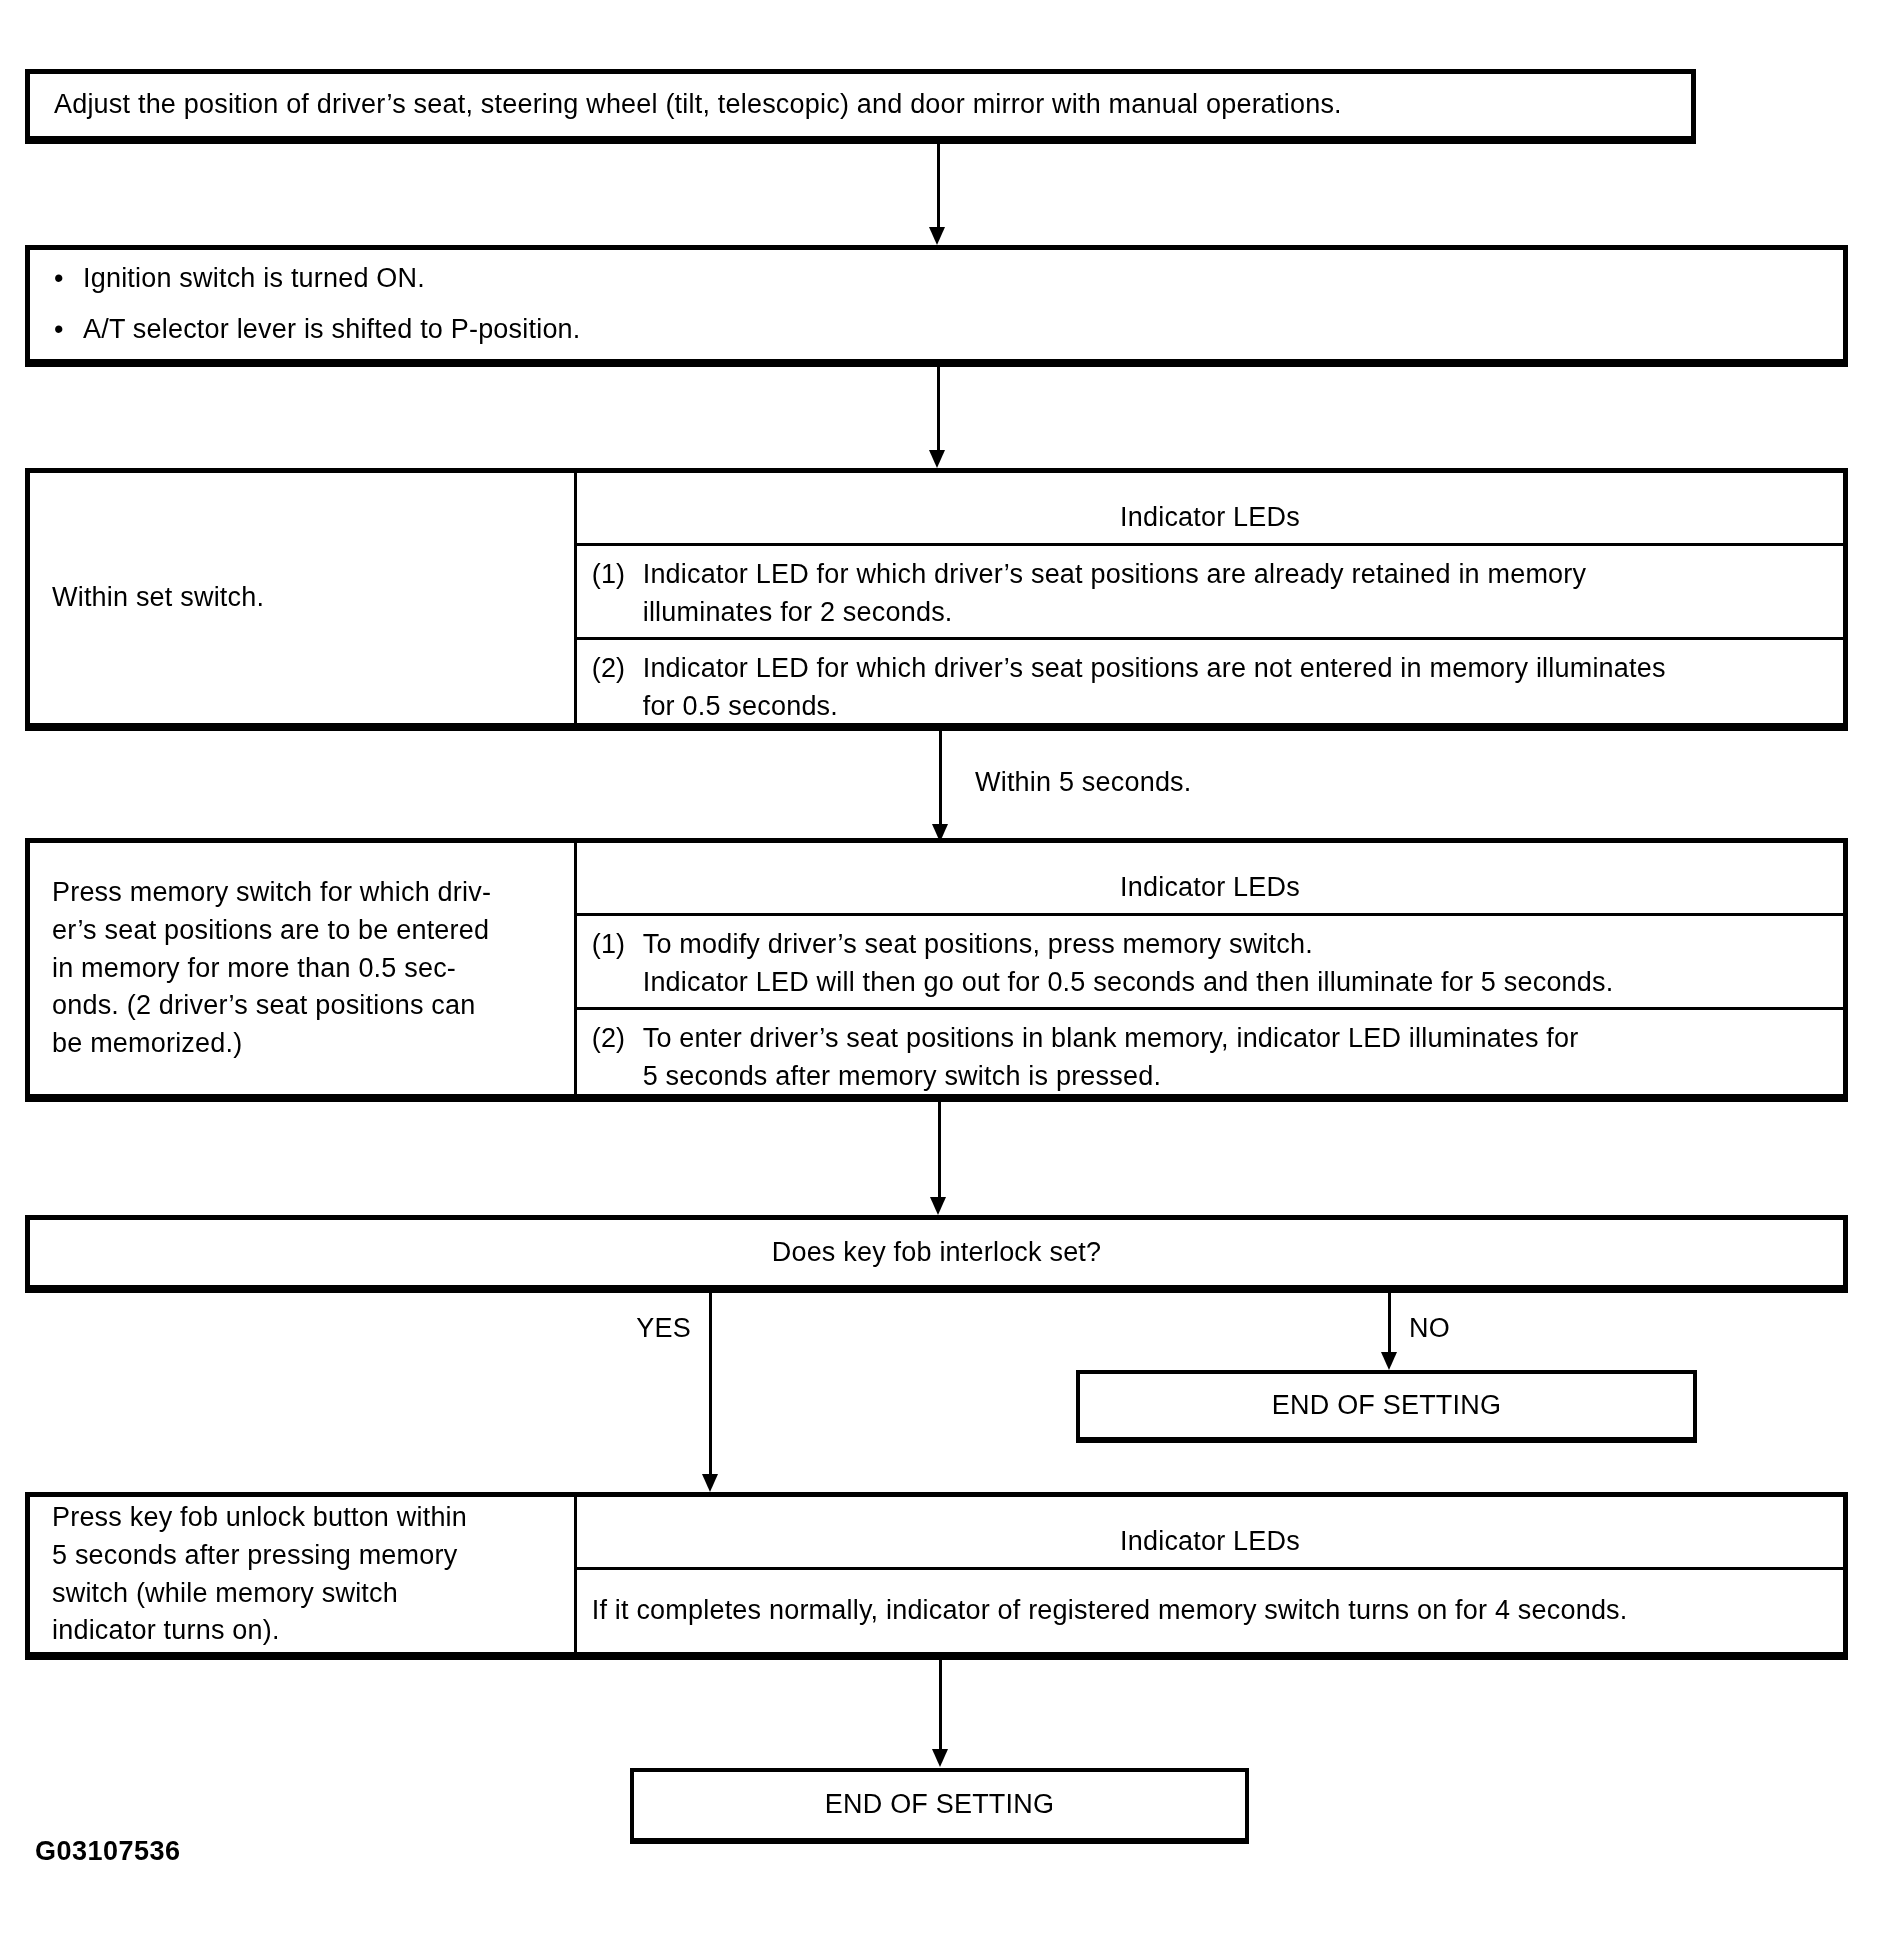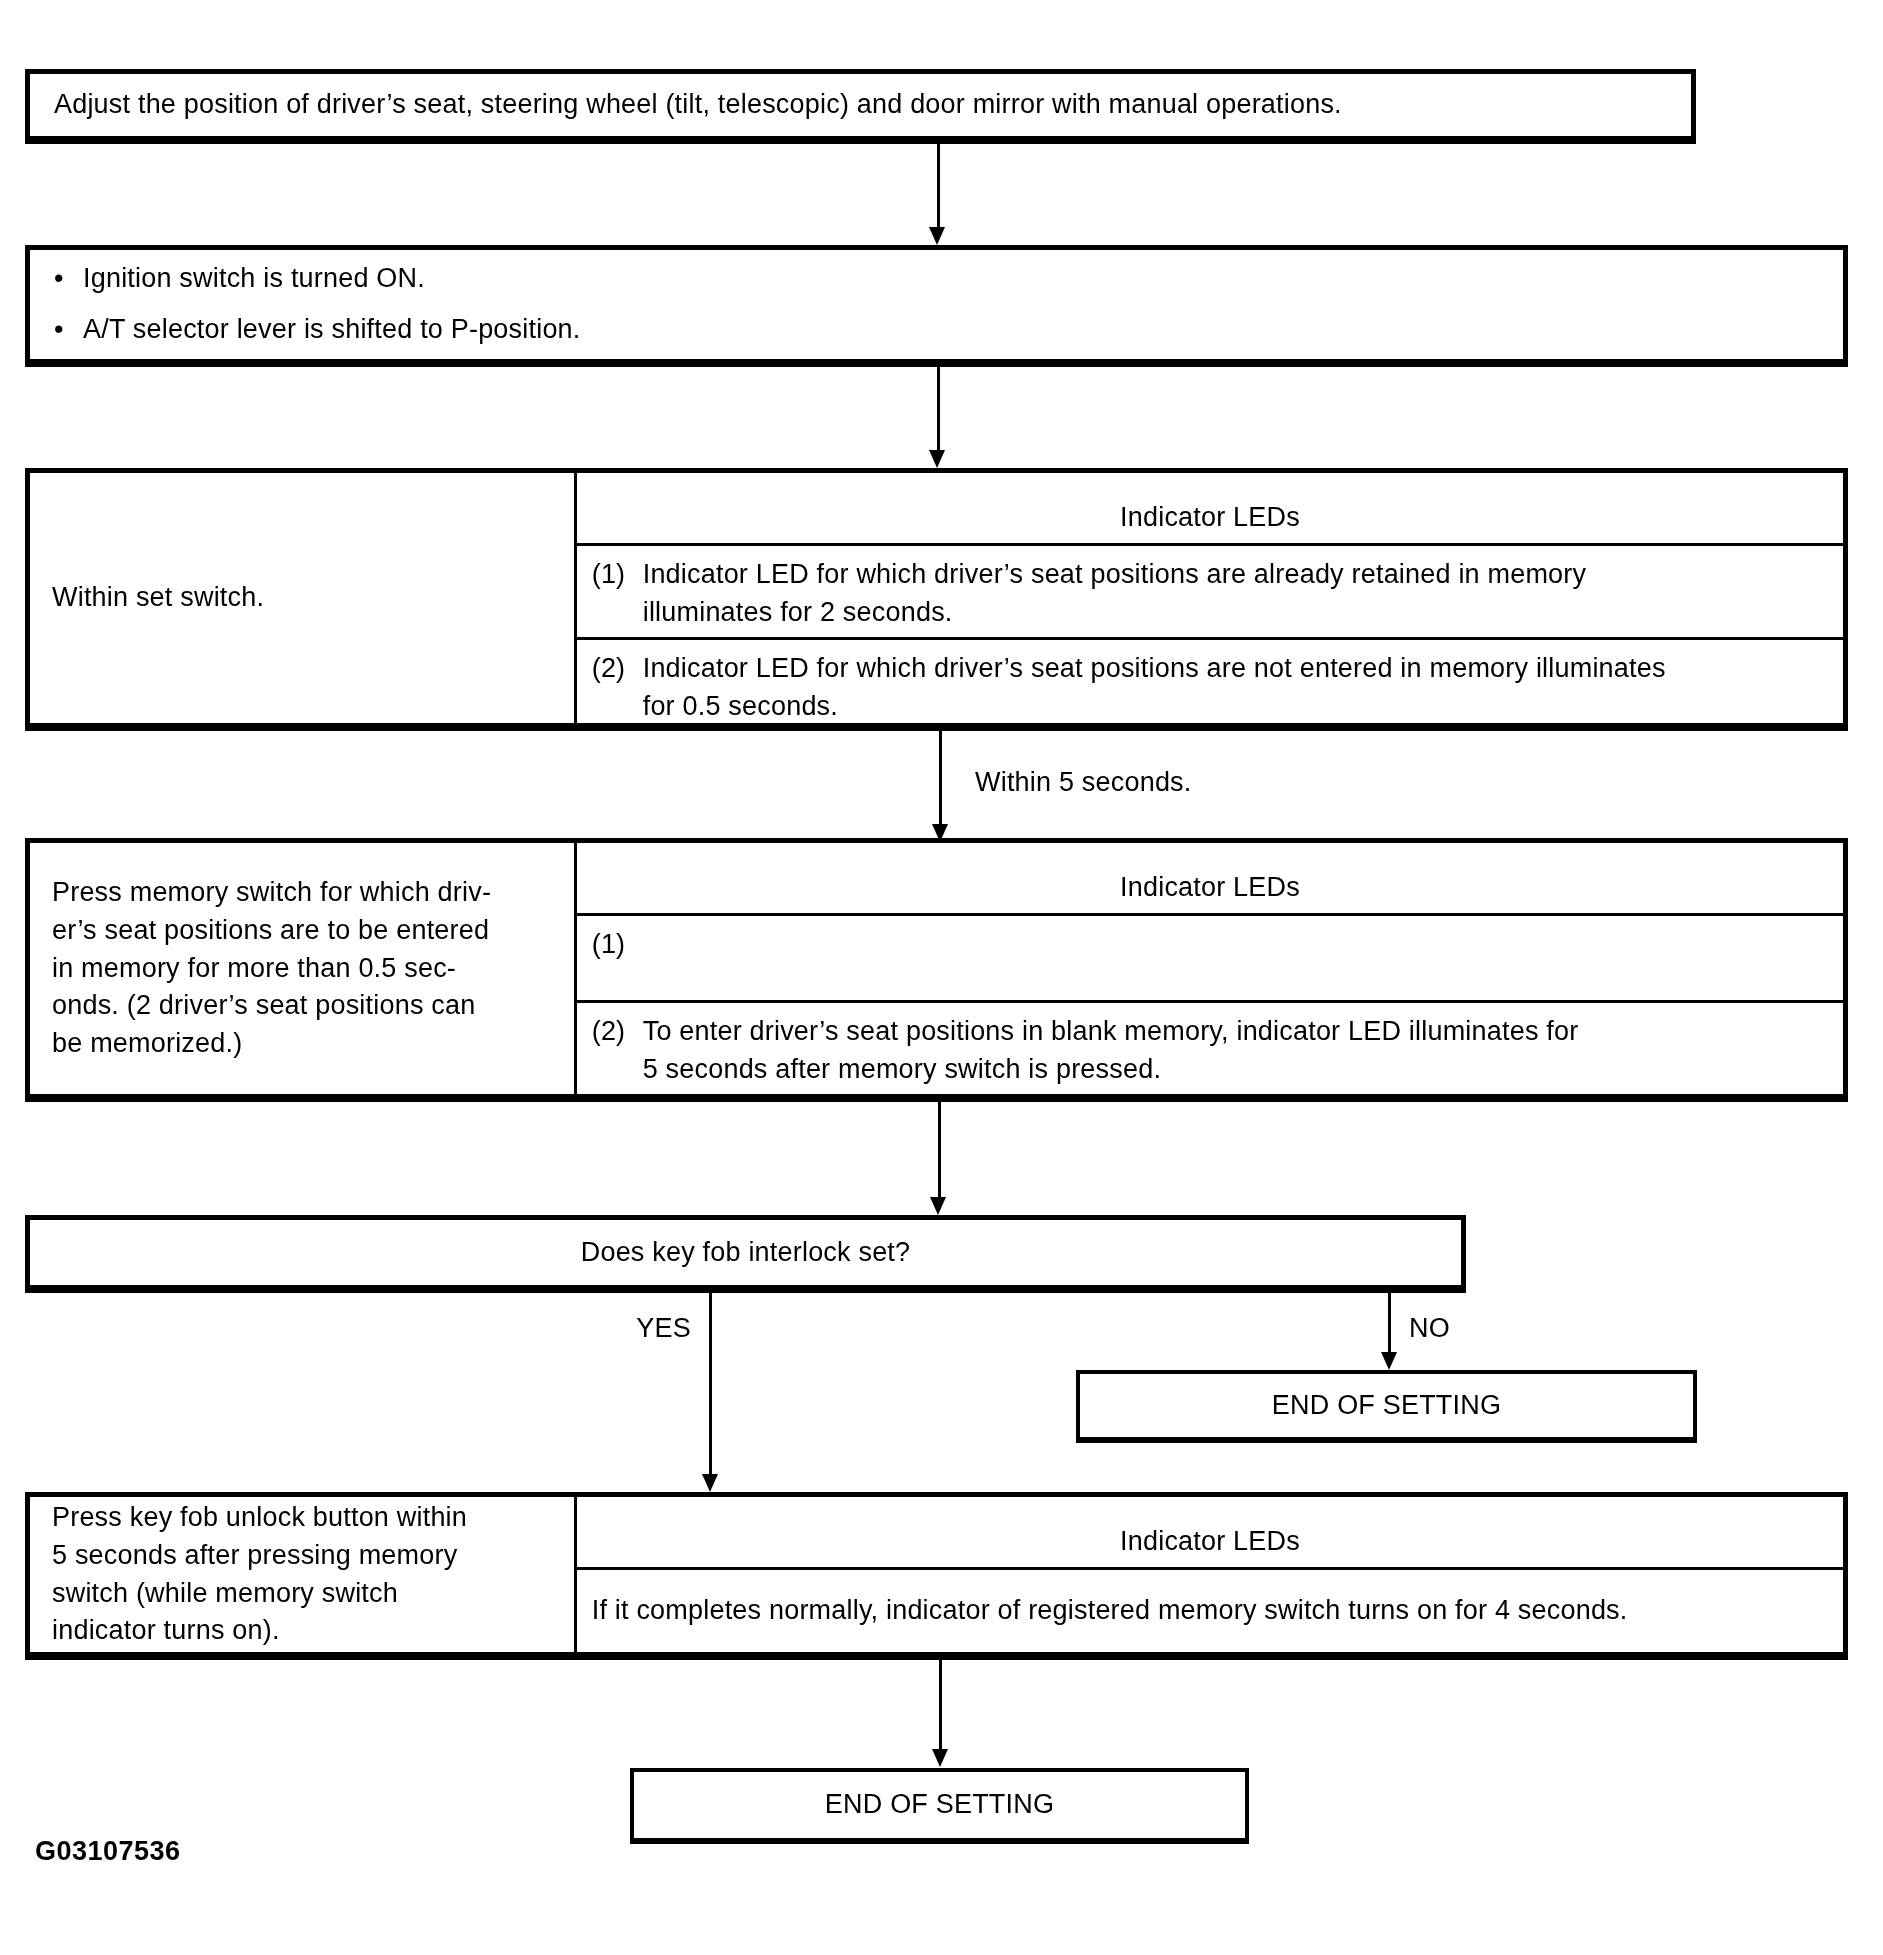--- a/index.html
+++ b/index.html
@@ -91,33 +91,35 @@
       <div class="pre">Press memory switch for which driv-
 er’s seat positions are to be entered
 in memory for more than 0.5 sec-
 onds. (2 driver’s seat positions can
 be memorized.)</div>
     </div>
     <div class="tright">
       <div class="thdr">Indicator LEDs</div>
       <div class="titem">
         <span class="marker">(1)</span>
+        <span class="pre">To modify driver’s seat positions, press memory switch.
+Indicator LED will then go out for 0.5 seconds and then illuminate for 5 seconds.</span>
       </div>
       <div class="titem">
         <span class="marker">(2)</span>
         <span class="pre">To enter driver’s seat positions in blank memory, indicator LED illuminates for
 5 seconds after memory switch is pressed.</span>
       </div>
     </div>
   </div>
 
   <div class="vline" style="left:938px;top:1102px;height:96px;"></div>
   <div class="ahead" style="left:930px;top:1197px;"></div>
 
-  <div class="box ccenter" style="left:25px;top:1215px;width:1441px;height:78px;justify-content:center;">
+  <div class="box ccenter" style="left:25px;top:1215px;width:1823px;height:78px;justify-content:center;">
     <div>Does key fob interlock set?</div>
   </div>
 
   <div class="vline" style="left:709px;top:1293px;height:182px;"></div>
   <div class="ahead" style="left:702px;top:1474px;"></div>
   <div class="lbl" style="left:533px;top:1310px;width:158px;text-align:right;">YES</div>
 
   <div class="vline" style="left:1388px;top:1293px;height:60px;"></div>
   <div class="ahead" style="left:1381px;top:1352px;"></div>
   <div class="lbl" style="left:1409px;top:1310px;">NO</div>

